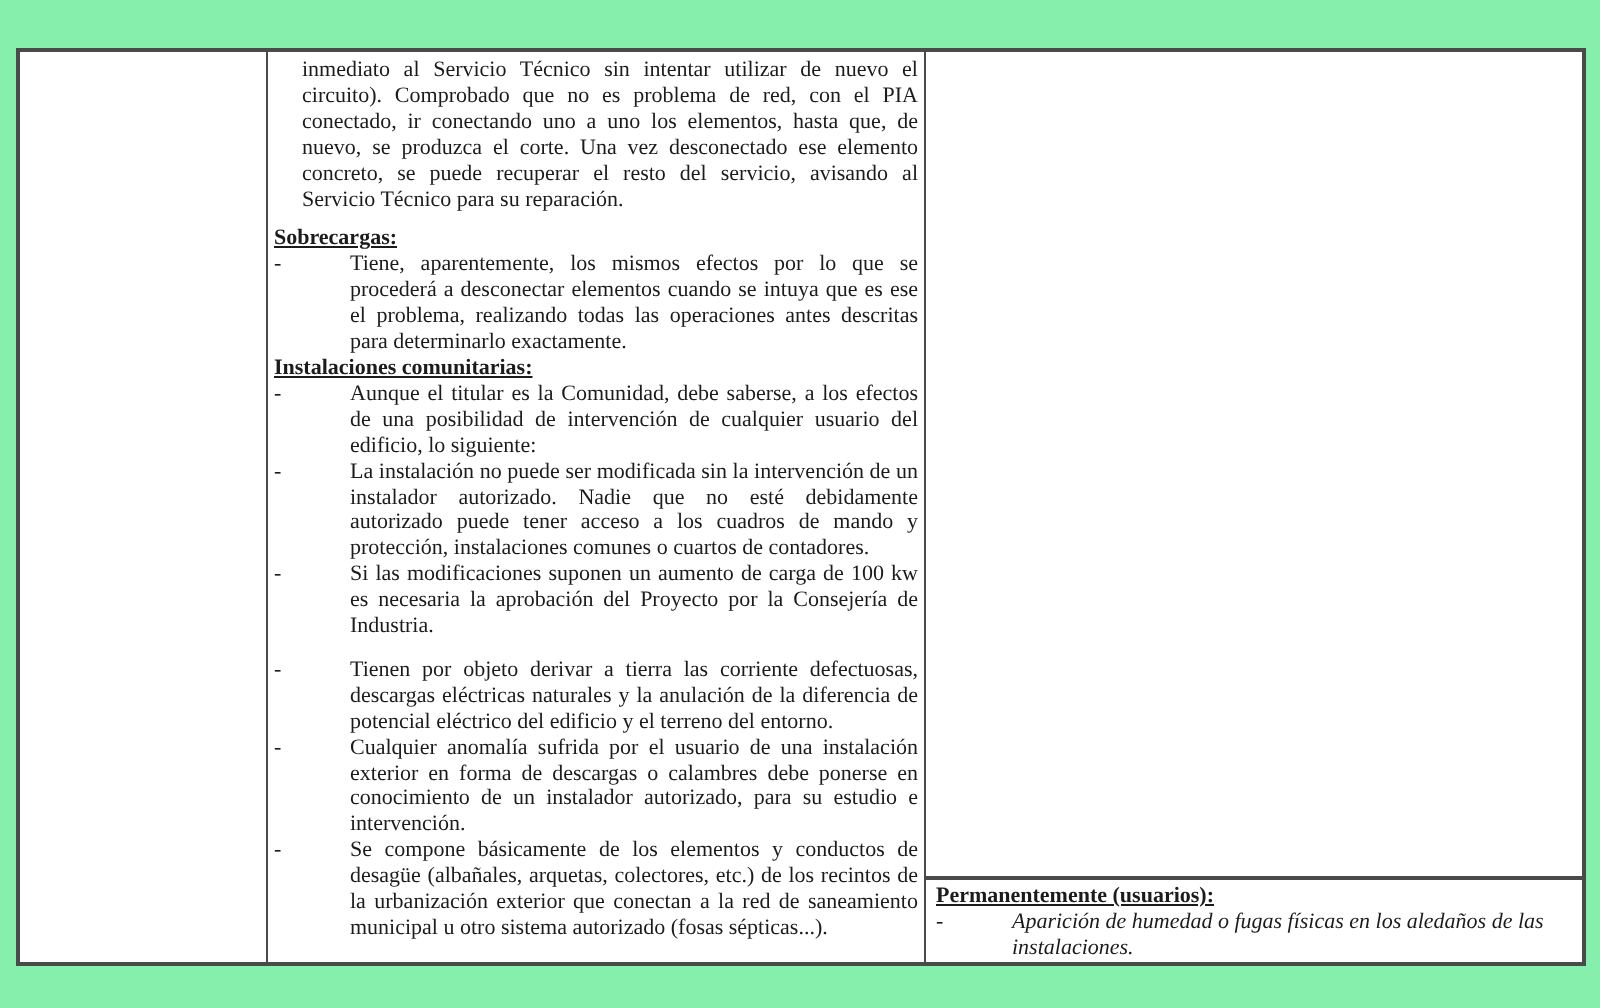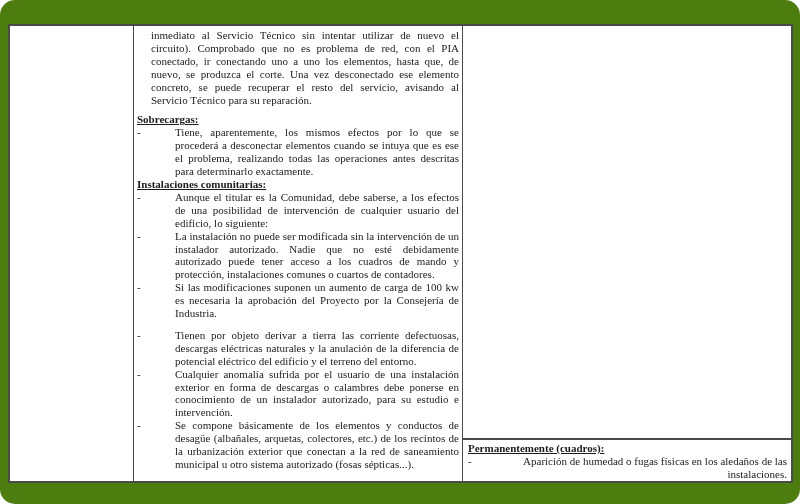--- a/index.html
+++ b/index.html
@@ -1,25 +1,24 @@
 <!DOCTYPE html>
 <html><head>
 <meta charset="utf-8">
 <style>
   * { margin: 0; padding: 0; box-sizing: border-box; }
   html, body { background: #ffffff; }
   .page {
     position: relative;
     width: 800px;
     height: 504px;
-    background: #4d7c0f;
+    background: #86efac;
     font-family: "Liberation Serif", serif;
     color: #1b1b1b;
     overflow: hidden;
-    border-radius: 15px;
   }
   .doc-table {
     position: absolute;
     left: 8px;
     top: 24px;
     width: 785px;
     height: 459px;
     border: 2px solid #4a4a4a;
     display: flex;
     background: #ffffff;
@@ -73,21 +72,22 @@
   .bullet .dash {
     flex: 0 0 14px;
     width: 14px;
   }
   .bullet .btext {
     flex: 1 1 auto;
     text-align: justify;
     margin-left: 24px;
   }
   .bullet .btext.left-align {
-    text-align: right;
+    text-align: left;
+    font-style: italic;
   }
 </style>
 </head>
 <body>
 
 <div class="page">
   <div class="doc-table">
 
     <div class="col-left"></div>
 
@@ -135,21 +135,21 @@
       <div class="bullet">
         <span class="dash">-</span>
         <span class="btext">Se compone básicamente de los elementos y conductos de desagüe (albañales, arquetas, colectores, etc.) de los recintos de la urbanización exterior que conectan a la red de saneamiento municipal u otro sistema autorizado (fosas sépticas...).</span>
       </div>
 
     </div>
 
     <div class="col-right">
       <div class="col-right-empty"></div>
       <div class="col-right-cell">
-        <div class="sec-heading underlined">Permanentemente (cuadros):</div>
+        <div class="sec-heading underlined">Permanentemente (usuarios):</div>
         <div class="bullet">
           <span class="dash">-</span>
           <span class="btext left-align">Aparición de humedad o fugas físicas en los aledaños de las instalaciones.</span>
         </div>
       </div>
     </div>
 
   </div>
 </div>
 

